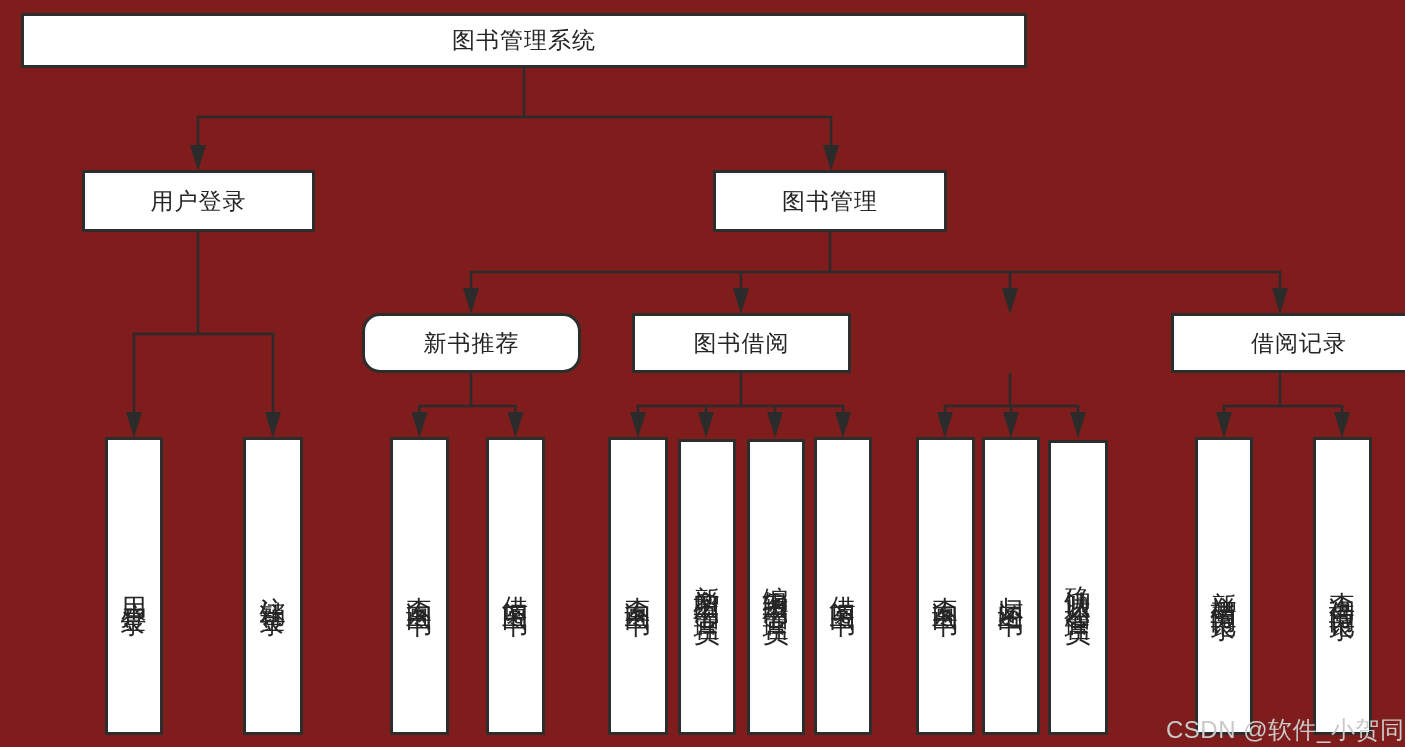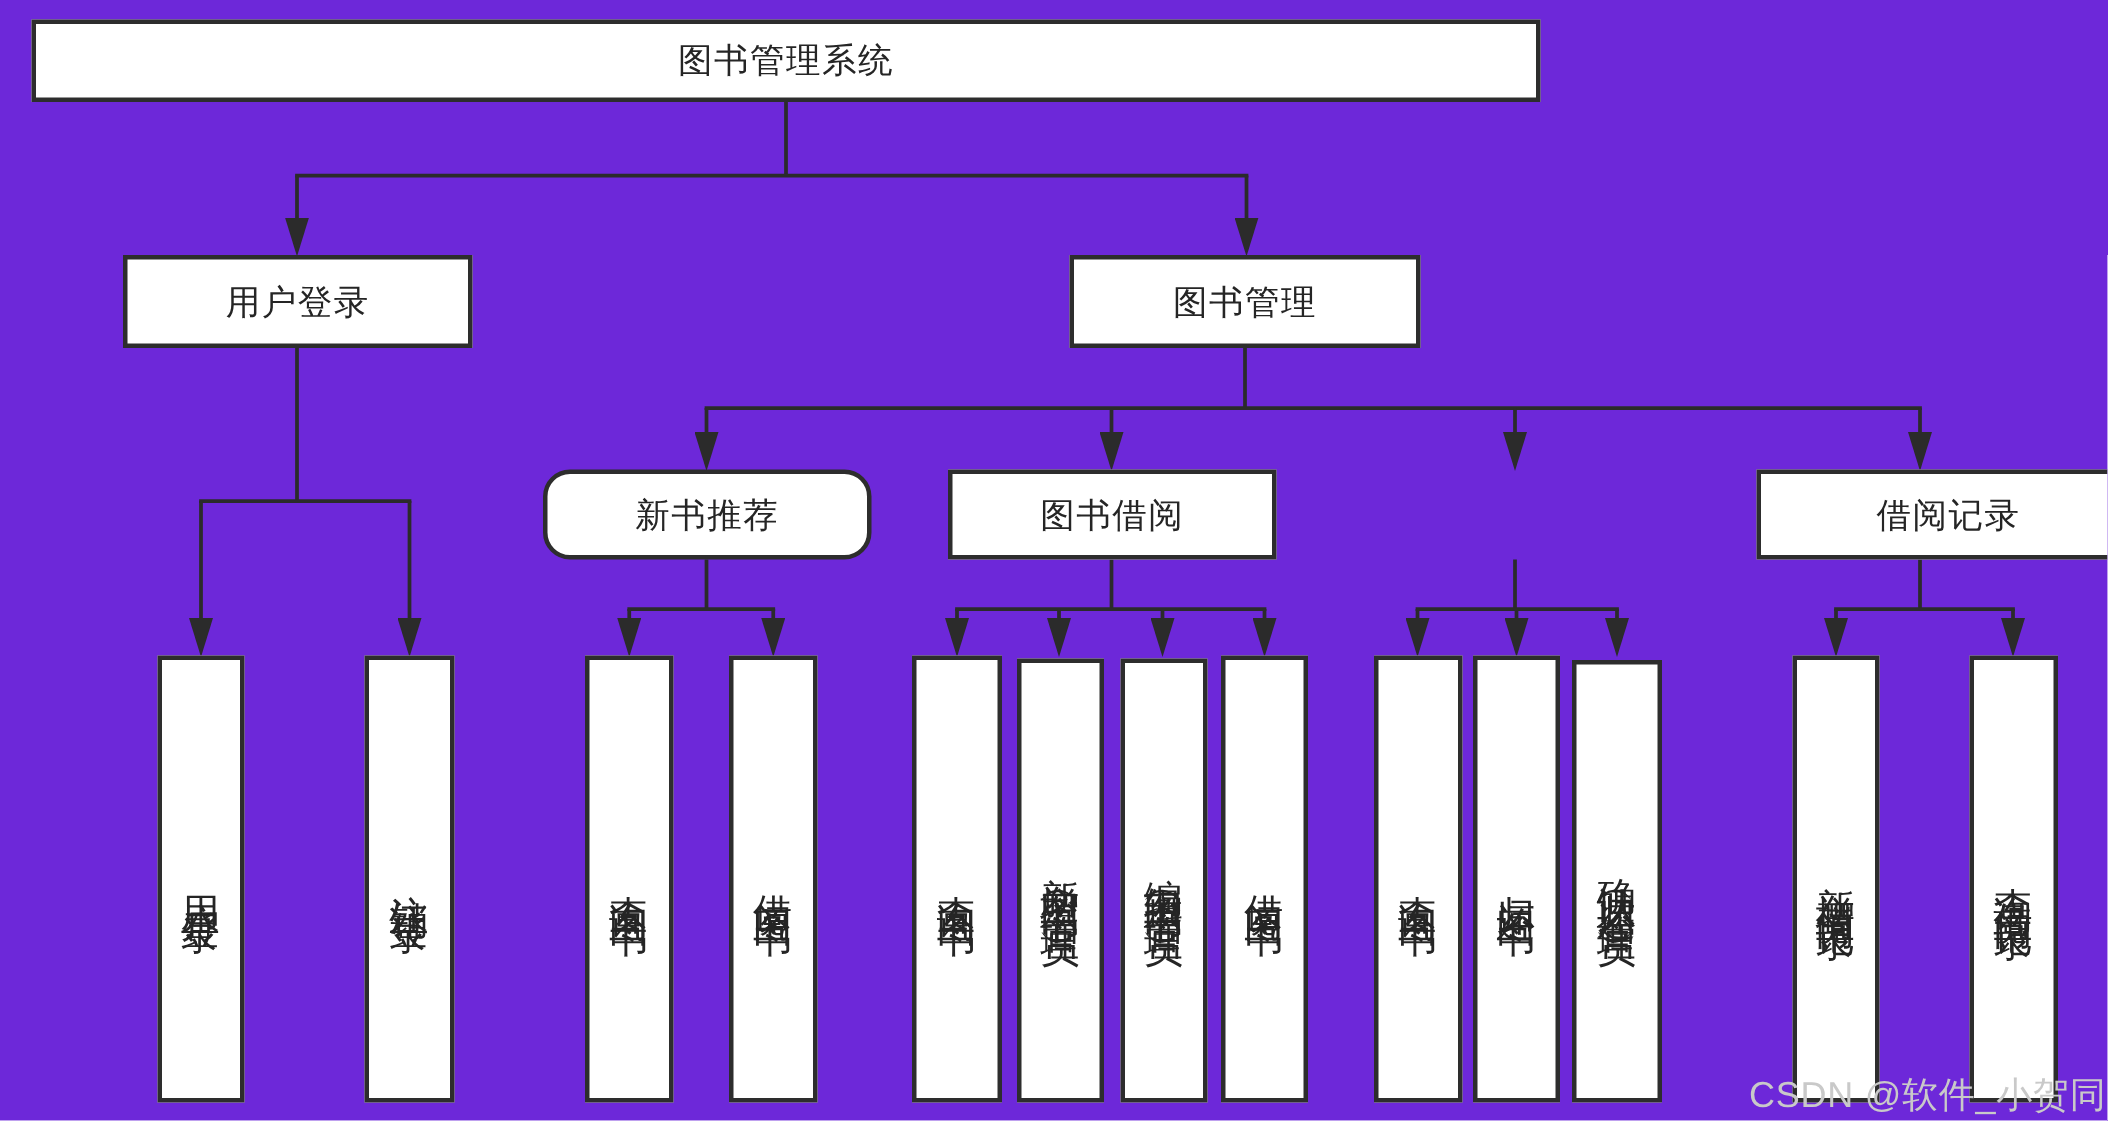--- a/index.html
+++ b/index.html
@@ -1,17 +1,17 @@
 <!DOCTYPE html>
 <html><head>
 <meta charset="utf-8">
 <style>
   html,body{margin:0;padding:0;background:#fff;}
   .stage{
-    position:relative;width:1405px;height:747px;background:#6d28d9;
+    position:relative;width:1405px;height:747px;background:#7f1d1d;
     font-family:"Liberation Sans",sans-serif;overflow:hidden;
   }
   .connectors{position:absolute;left:0;top:0;z-index:1;}
   .box{
     position:absolute;box-sizing:border-box;background:#ffffff;
     border:3px solid #2d2d2d;display:flex;align-items:center;justify-content:center;
     color:#252525;z-index:2;
   }
   .hlabel{font-size:23px;letter-spacing:1px;white-space:nowrap;}
   .vlabel{

